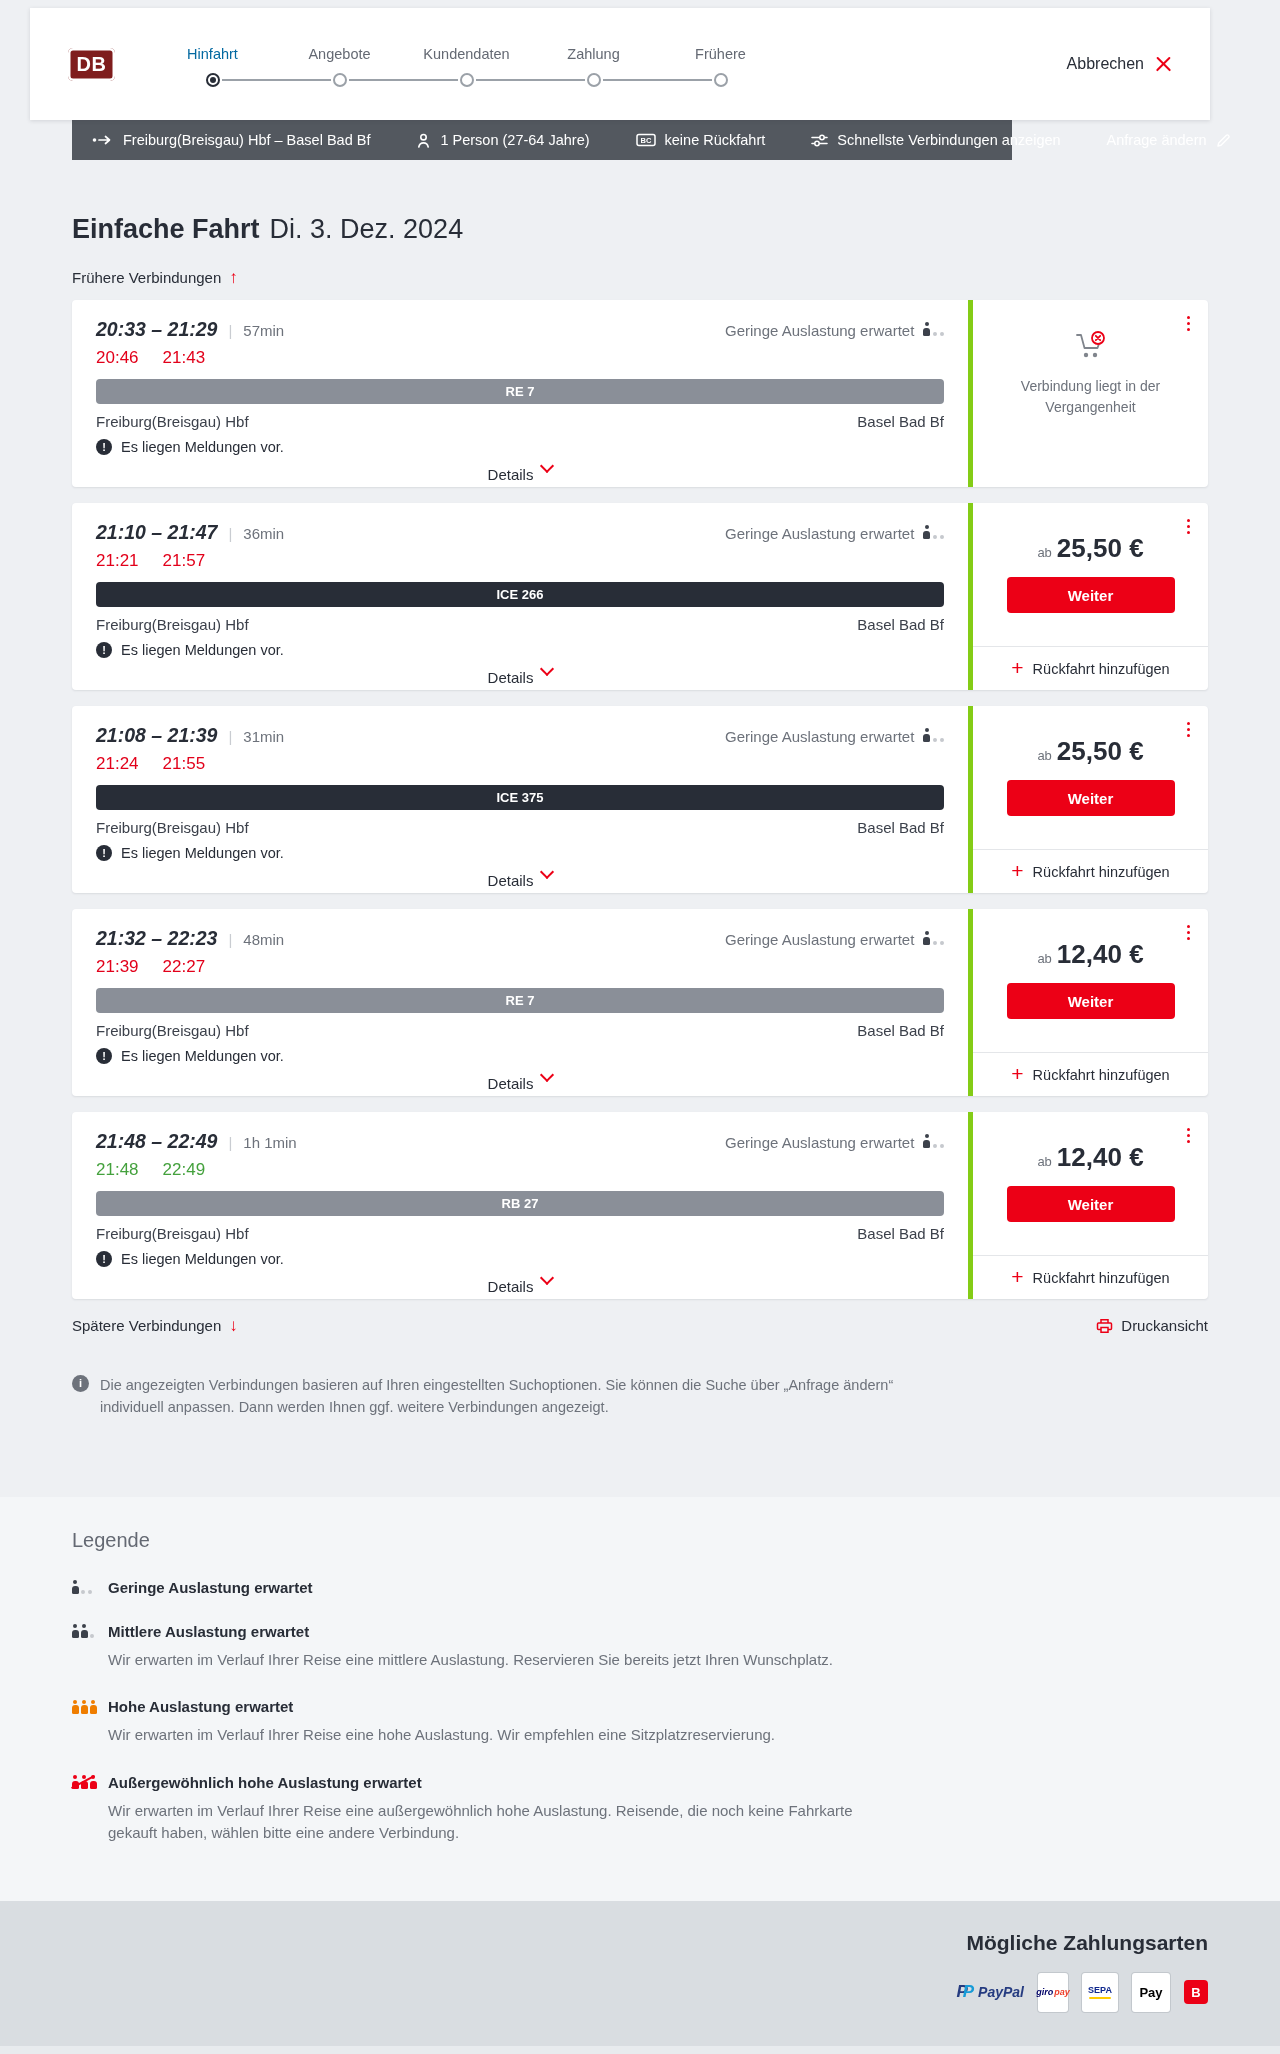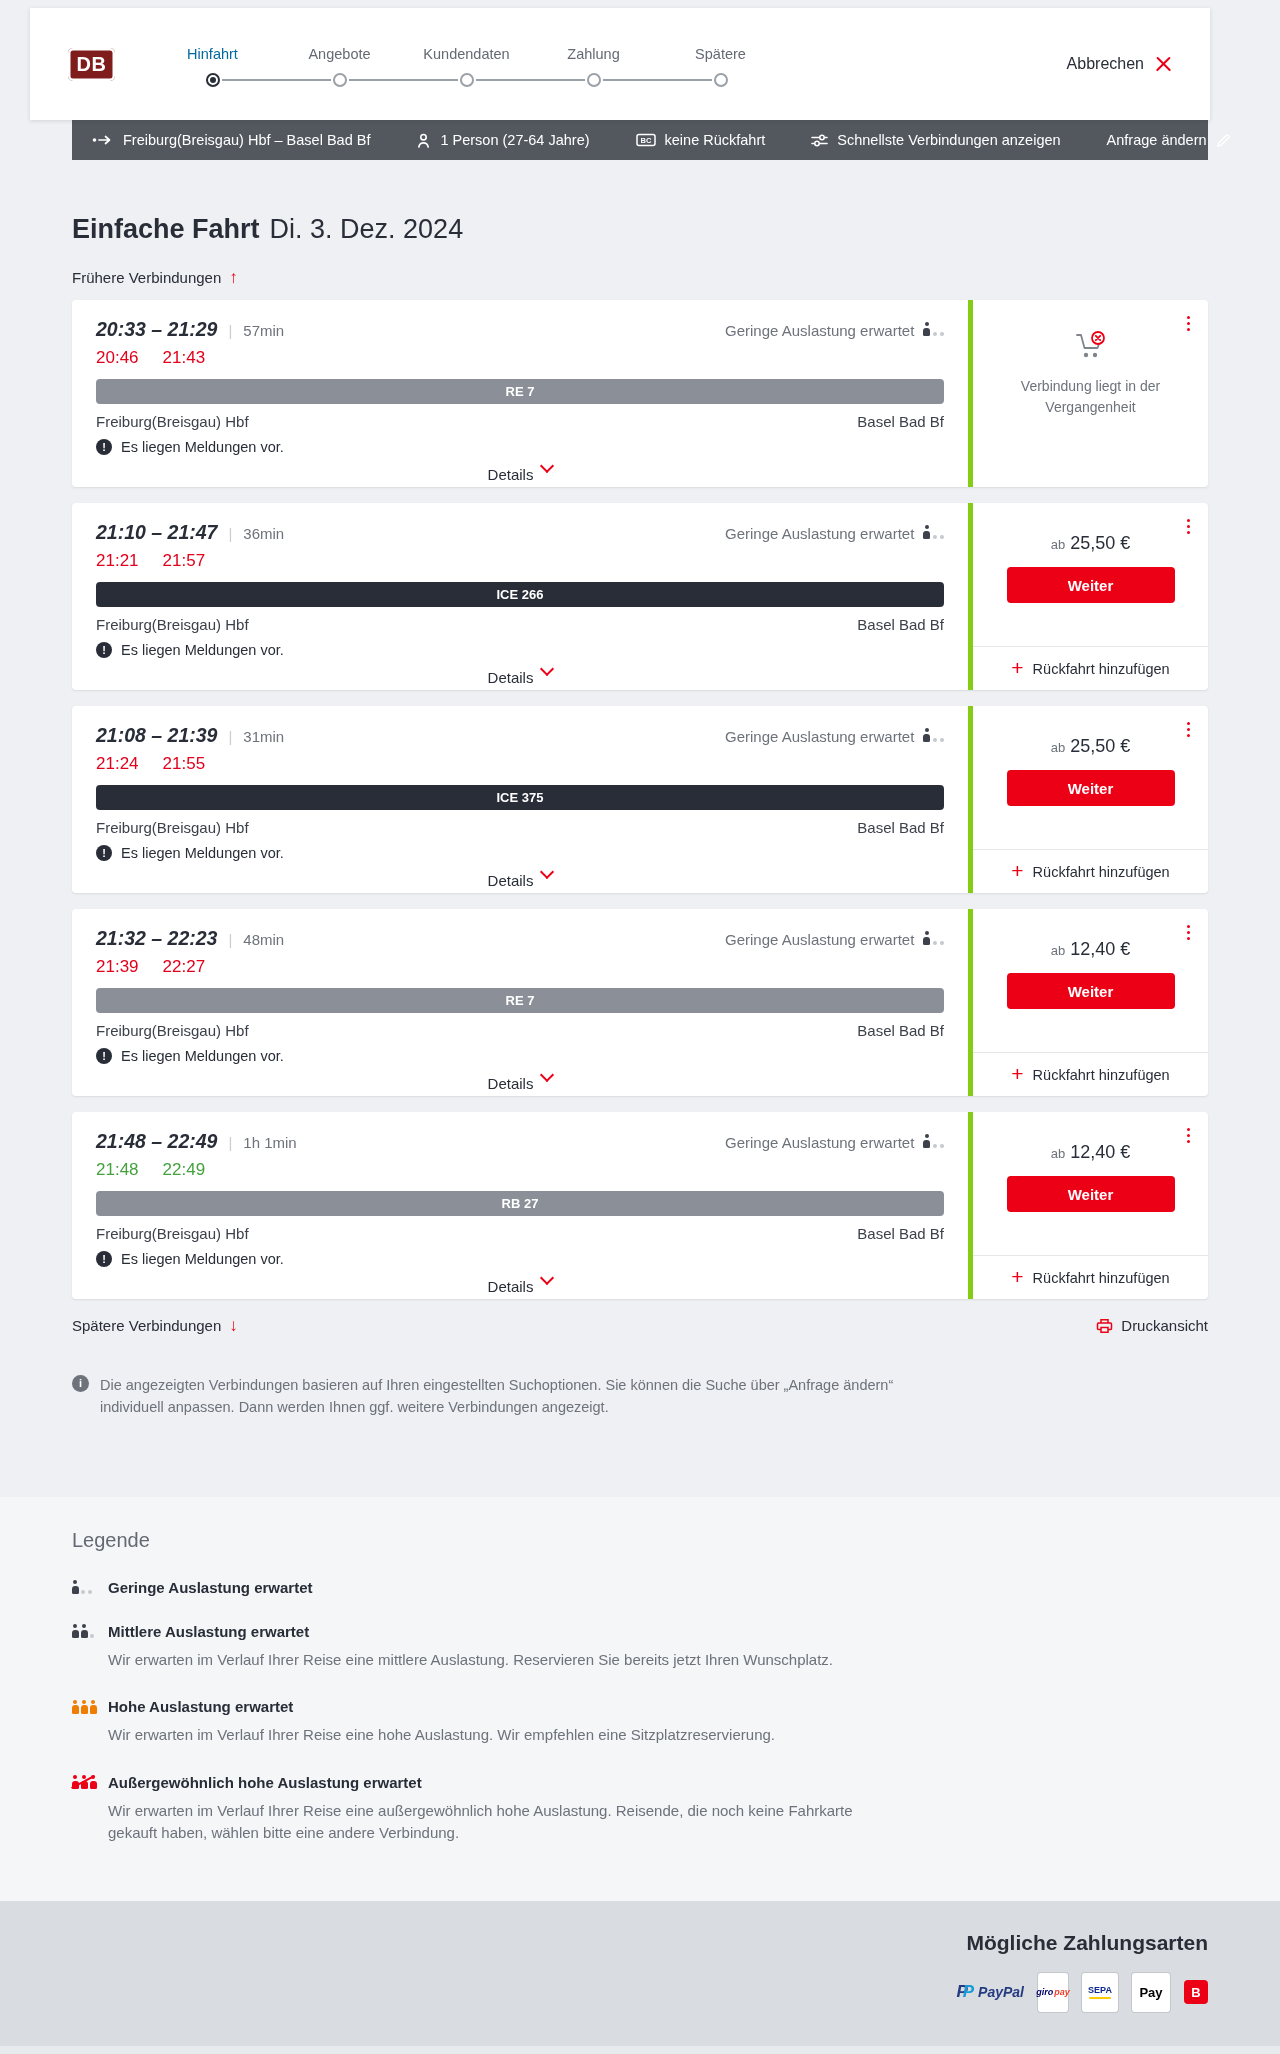--- a/index.html
+++ b/index.html
@@ -47,21 +47,21 @@
   }
   .x-icon{position:relative;width:17px;height:17px;}
   .x-icon::before,.x-icon::after{
     content:"";position:absolute;left:-1px;top:7px;width:19px;height:2.4px;
     background:#ec0016;border-radius:1px;
   }
   .x-icon::before{transform:rotate(45deg);}
   .x-icon::after{transform:rotate(-45deg);}
   
   .summary-bar{
-    width:1136px;margin-left:72px;height:40px;background:#53585f;color:#fff;
+    width:940px;margin-left:72px;height:40px;background:#53585f;color:#fff;
     display:flex;align-items:center;gap:46px;padding:0 20px;box-sizing:border-box;
     font-size:14.5px;
   }
   .sb-item{display:flex;align-items:center;gap:9px;white-space:nowrap;}
   .sb-change{margin-left:auto;cursor:pointer;}
   .sb-link{cursor:pointer;}
   
   .page-title{margin:54px 0 0 72px;font-size:27px;}
   .page-title b{margin-right:10px;}
   .earlier-row{margin:24px 0 0 72px;font-size:15px;display:flex;align-items:center;gap:8px;cursor:pointer;width:max-content;}
@@ -98,21 +98,21 @@
   }
   .card-side{
     width:240px;flex:0 0 auto;border-left:5px solid #84cc16;position:relative;
     display:flex;flex-direction:column;box-sizing:border-box;
   }
   .kebab{position:absolute;top:13px;right:15px;display:flex;flex-direction:column;gap:2.6px;cursor:pointer;padding:3px;}
   .kebab i{width:3.4px;height:3.4px;border-radius:50%;background:#ec0016;}
   .side-book{padding-top:30px;text-align:center;}
   .price-line{display:flex;align-items:baseline;justify-content:center;gap:5px;}
   .price-ab{font-size:13px;color:#6d727b;}
-  .price{font-size:18px;font-weight:normal;}
+  .price{font-size:26px;font-weight:bold;}
   .btn-weiter{
     margin-top:13px;width:168px;height:36px;background:#ec0016;border:none;border-radius:4px;
     color:#fff;font-weight:bold;font-size:15px;cursor:pointer;font-family:inherit;
   }
   .side-bottom{
     margin-top:auto;border-top:1px solid #e4e6e9;height:43px;display:flex;align-items:center;
     justify-content:center;gap:9px;font-size:14.5px;cursor:pointer;
   }
   .plus{color:#ec0016;font-size:21px;line-height:1;margin-top:-2px;}
   .side-past{padding:30px 20px 0;text-align:center;color:#6d727b;font-size:14px;line-height:1.5;}
@@ -190,21 +190,21 @@
     <div class="step-label">Kundendaten</div>
     <div class="step-dot"></div>
   </div>
 
   <div class="step">
     <div class="step-label">Zahlung</div>
     <div class="step-dot"></div>
   </div>
 
   <div class="step">
-    <div class="step-label">Spätere</div>
+    <div class="step-label">Frühere</div>
     <div class="step-dot"></div>
   </div>
 </div>
     <div class="cancel">
       <span>Abbrechen</span>
       <span class="x-icon"></span>
     </div>
   </div>
 
   <div class="summary-bar">

